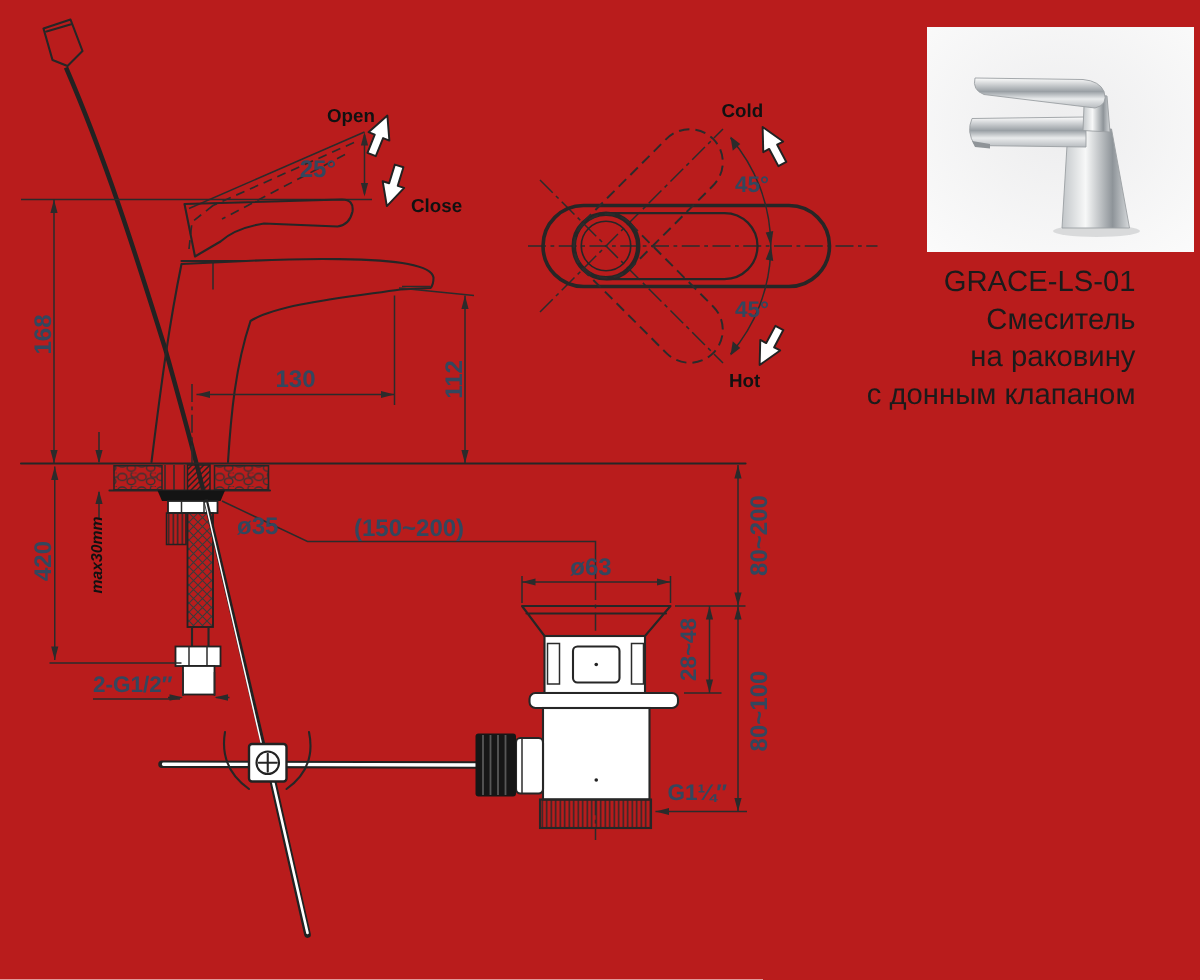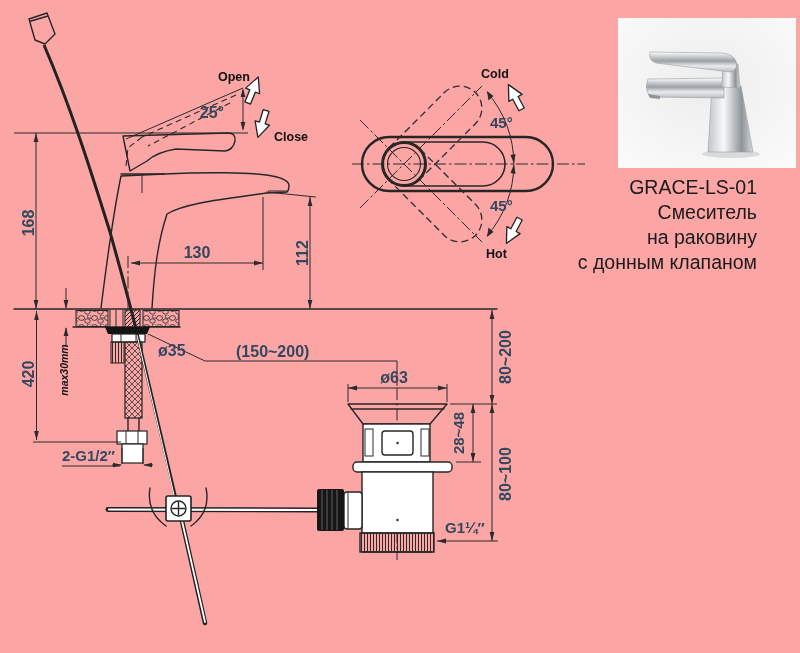--- a/index.html
+++ b/index.html
@@ -1,16 +1,16 @@
 <!DOCTYPE html>
 <html><head>
 <meta charset="utf-8">
 <style>
   html,body{margin:0;padding:0;background:#ffffff;}
-  .page{position:relative;width:800px;height:653px;background:#fca5a5;overflow:hidden;
+  .page{position:relative;width:800px;height:653px;background:#b91c1c;overflow:hidden;
         font-family:"Liberation Sans",sans-serif;}
   svg text{font-family:"Liberation Sans",sans-serif;}
   .ln{stroke:#262626;stroke-width:1.4;fill:none;stroke-linecap:round;stroke-linejoin:round;}
   .thin{stroke:#2b2b2b;stroke-width:1;fill:none;}
   .dsh{stroke:#2b2b2b;stroke-width:1.1;fill:none;stroke-dasharray:6 4;}
   .cl{stroke:#2b2b2b;stroke-width:1;fill:none;stroke-dasharray:12 3 2.5 3;}
   .arr{fill:#2b2b2b;stroke:none;}
   .dimtxt{fill:#33475e;font-size:16px;font-weight:600;}
   .dimtxt2{fill:#33475e;font-size:15px;font-weight:600;}
   .lbltxt{fill:#111111;font-size:12.5px;font-weight:600;}

